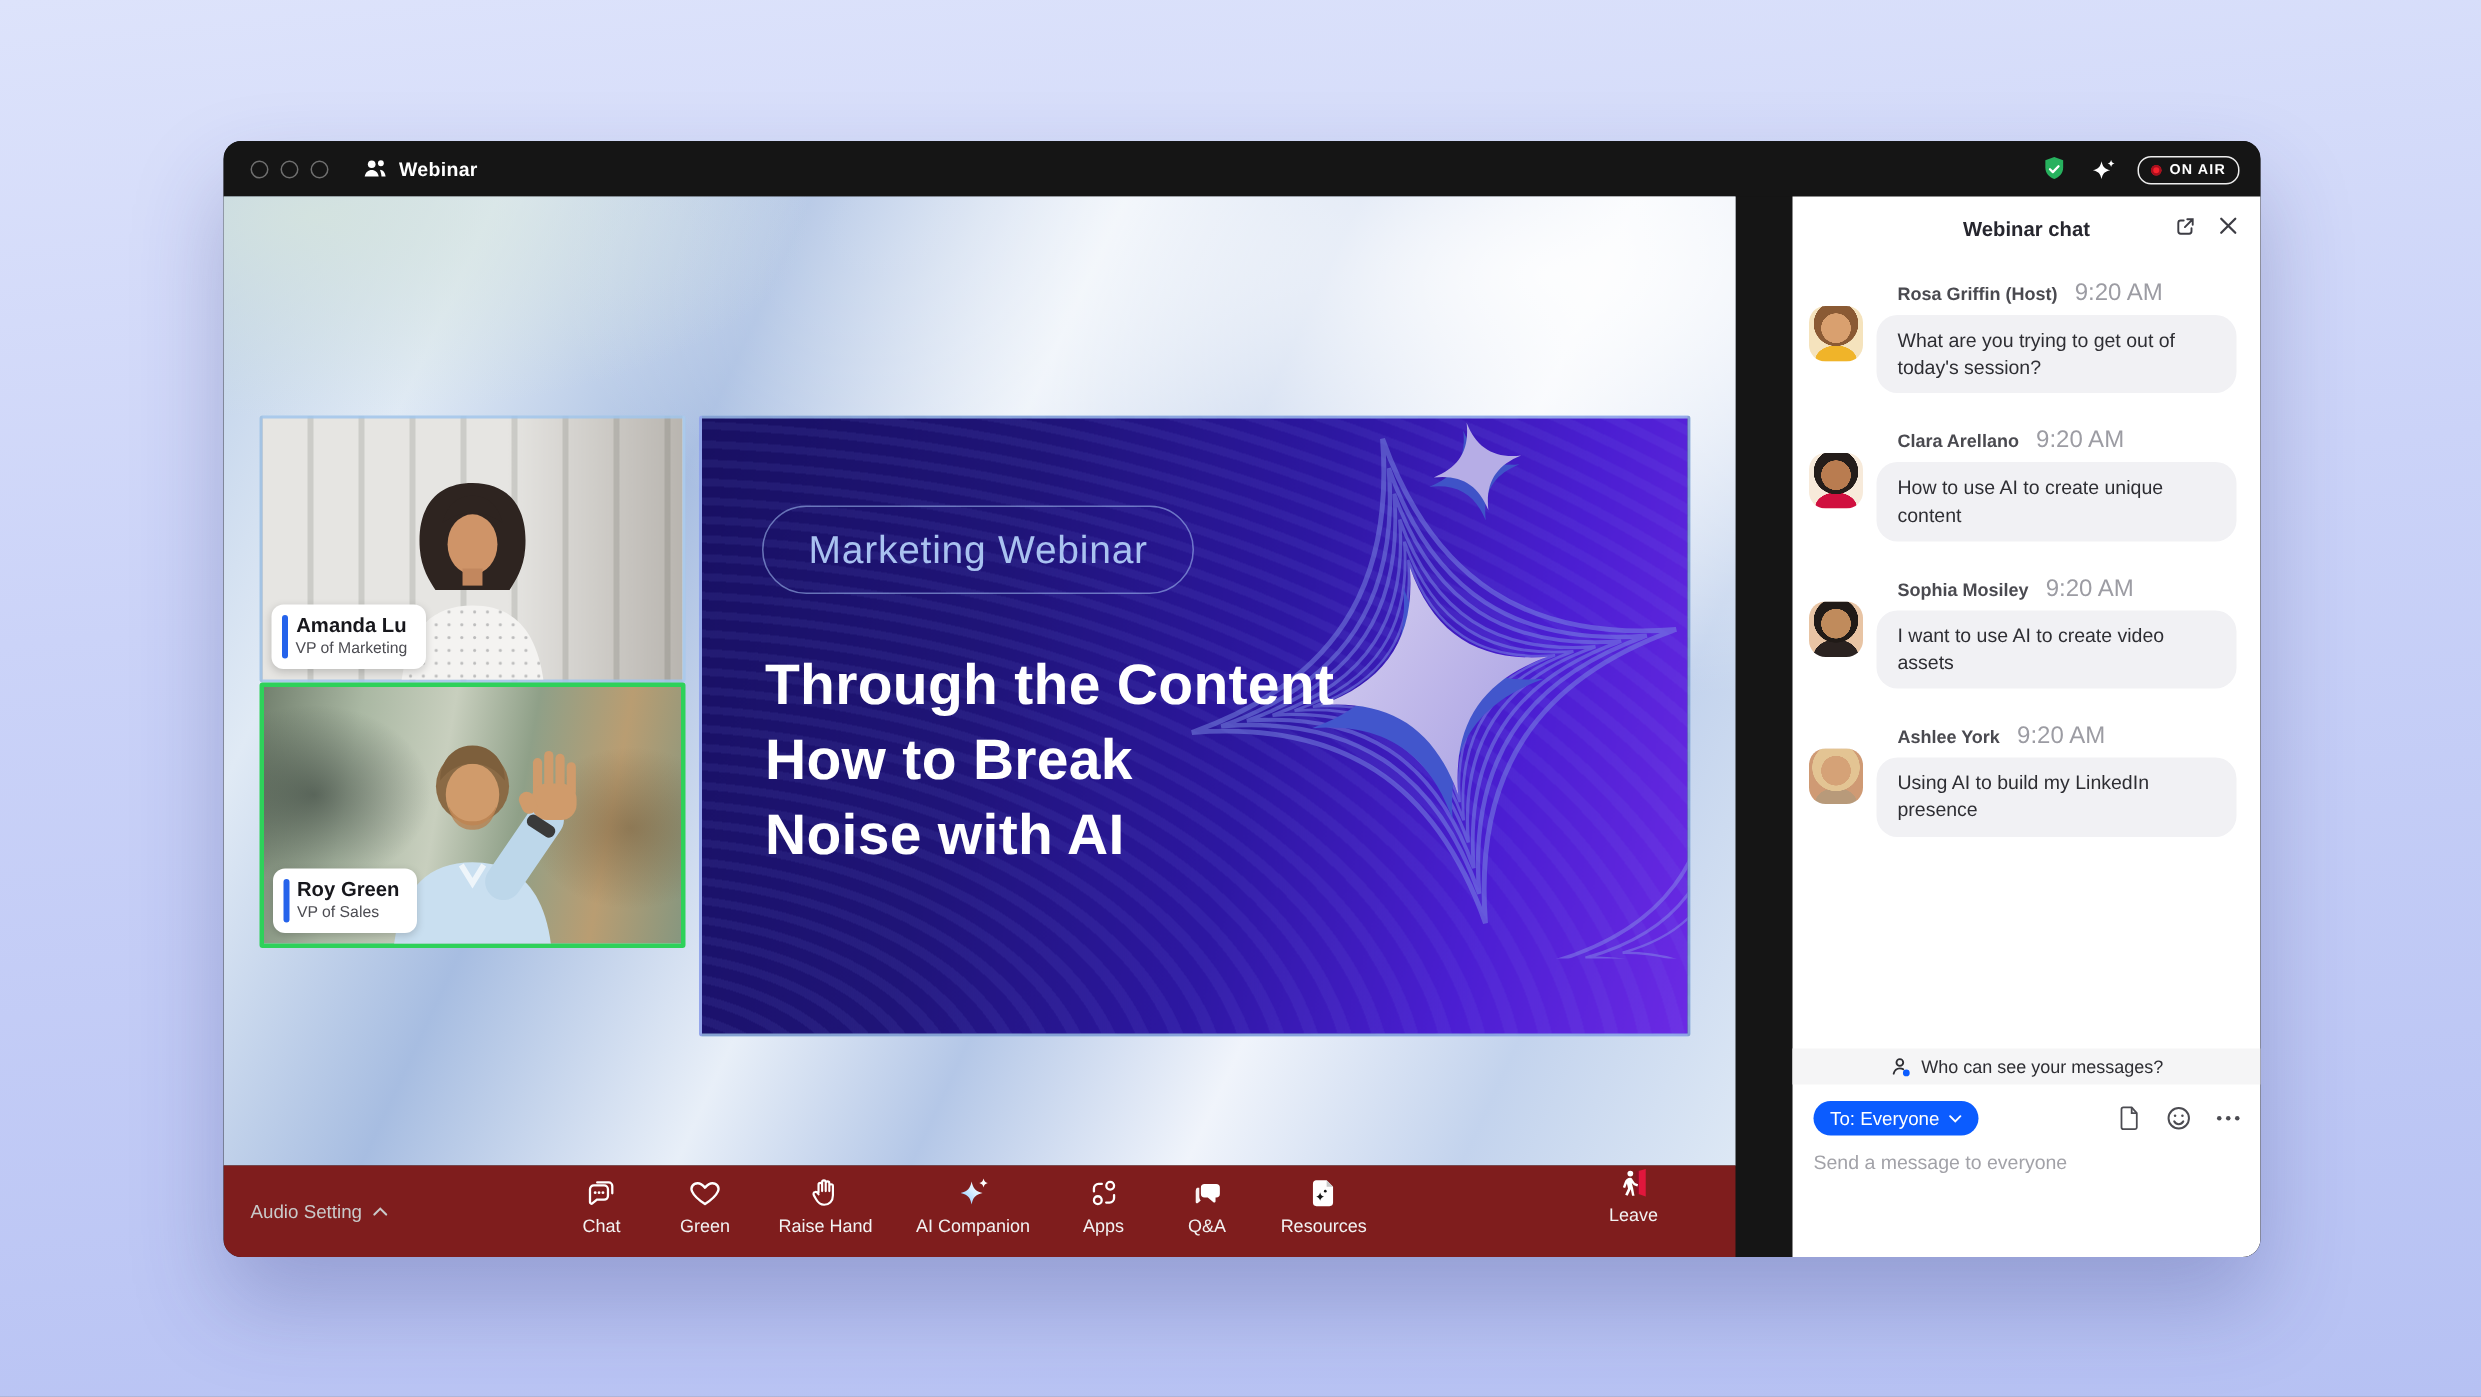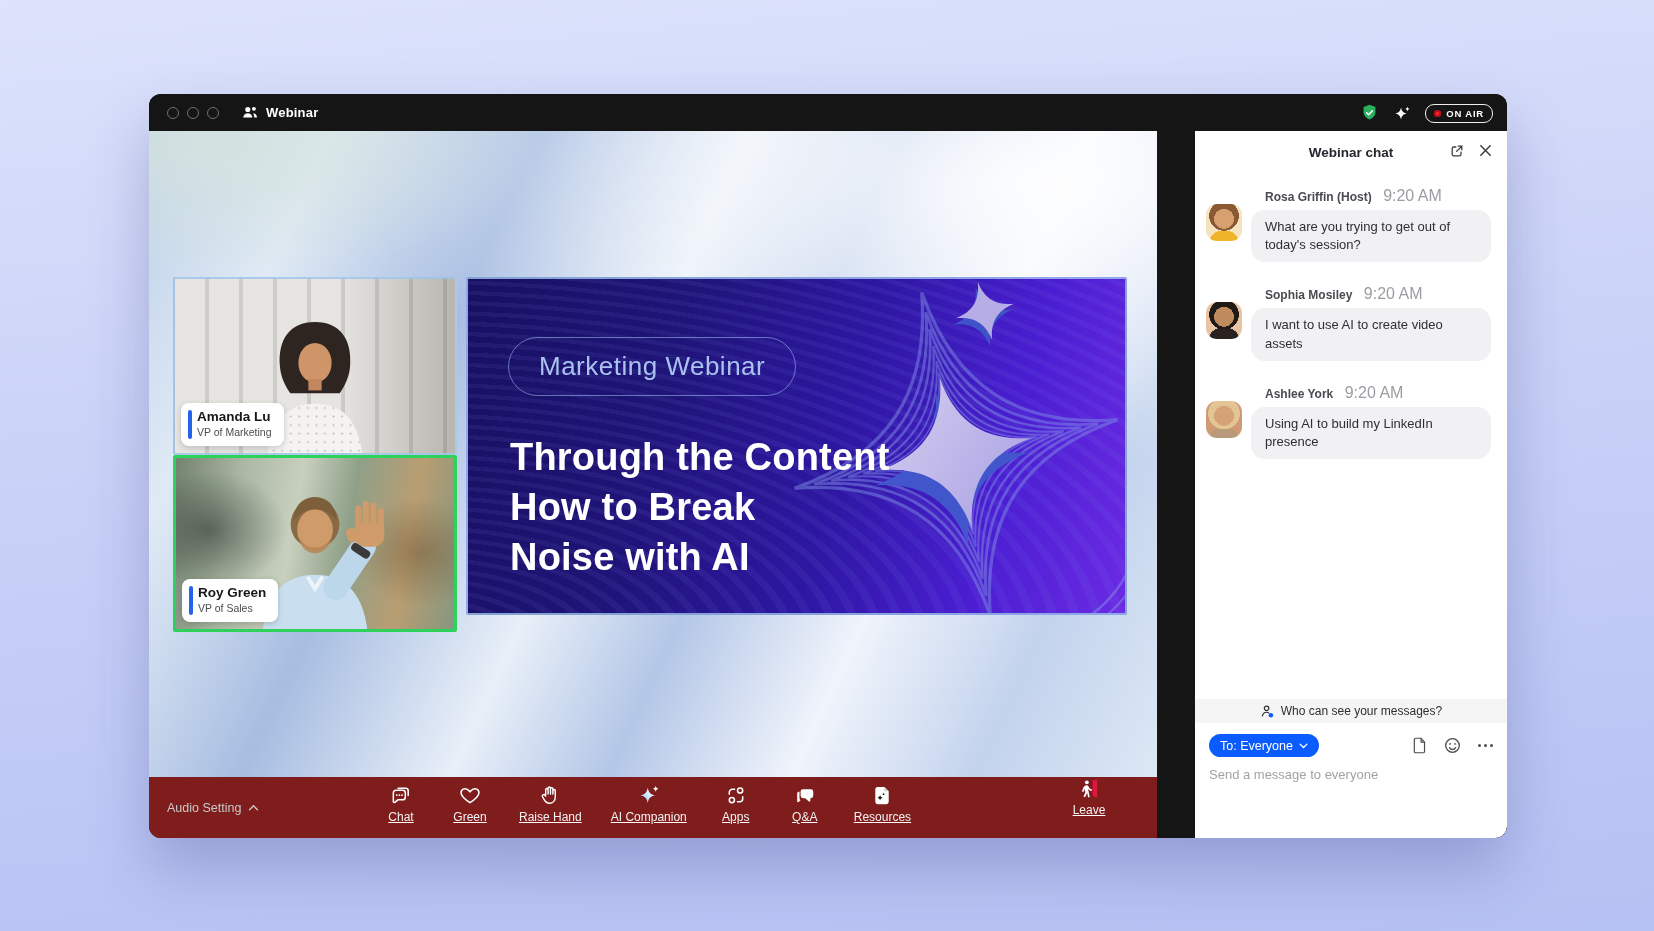--- a/index.html
+++ b/index.html
@@ -29,55 +29,55 @@
     background:
       radial-gradient(55% 35% at 6% 2%, rgba(213,228,221,.85), rgba(213,228,221,0) 60%),
       radial-gradient(120% 80% at 88% 8%, rgba(255,255,255,.9), rgba(255,255,255,0) 55%),
       linear-gradient(115deg,#bccfe9 0%,#e0eaf5 14%,#a7bde1 30%,#e8eff8 46%,#b4c7e7 58%,#f0f4fb 72%,#c3d3ed 86%,#dde8f5 100%); }
 
   
   .tile { position:absolute; border-radius:2px; overflow:hidden; }
   .tile.amanda { left:24px; top:146px; width:284px; height:178px; border:2px solid rgba(160,197,236,.85);
     background:
       linear-gradient(90deg, rgba(60,55,50,0) 58%, rgba(80,70,58,.30)),
-      repeating-linear-gradient(90deg,#e6e5e2 0 30px,#ccccc8 30px 34px); }
+      repeating-linear-gradient(90deg,#e6e5e2 0 30px,#ccccc8 30px 34px); text-align: center; }
   .tile.roy { left:24px; top:324px; width:284px; height:177px; border:3px solid var(--active-speaker-green,#2ed15a);
     background:
       radial-gradient(40% 50% at 12% 42%, rgba(38,48,44,.55), rgba(38,48,44,0) 70%),
       radial-gradient(35% 45% at 88% 55%, rgba(104,78,46,.45), rgba(104,78,46,0) 70%),
       linear-gradient(100deg,#73816f 0%,#aab8a3 22%,#c8cfbe 42%,#8fa088 60%,#b99d72 80%,#87977f 100%); }
   .tile svg.person { position:absolute; left:50%; bottom:-2px; transform:translateX(-50%); }
 
   .name-tag { position:absolute; left:6px; bottom:7px; background:#fff; border-radius:8px;
     padding:6px 12px 6px 16px; box-shadow:0 2px 6px rgba(0,0,0,.18); }
   .name-tag::before { content:""; position:absolute; left:7px; top:7px; bottom:7px; width:3.5px;
     border-radius:2px; background:var(--name-tag-blue,#2563eb); }
   .name-tag .nm { font-size:13.5px; font-weight:bold; color:#17171c; line-height:1.25; }
   .name-tag .rl { font-size:10.5px; color:#4c4c52; line-height:1.3; }
 
   
-  .slide { position:absolute; left:317px; top:146px; width:661px; height:338px;
+  .slide { position:absolute; left:317px; top:146px; width:661px; height:414px;
     border:2px solid rgba(160,197,236,.8); border-radius:2px; overflow:hidden;
     background:
       repeating-radial-gradient(120% 110% at -8% 112%, rgba(125,135,235,.09) 0 9px, rgba(125,135,235,0) 9px 22px),
       linear-gradient(105deg,#181062 0%,#1f1478 30%,#2d17a2 56%,#4b1ed2 79%,#6b2ae4 100%); }
   .slide-badge { position:relative; width:fit-content; margin:58px 0 0 40px; padding:13px 30px;
     border:1.5px solid rgba(165,195,245,.55); border-radius:999px;
     color:#a9c2f0; font-size:26px; letter-spacing:.5px; }
   .slide-title { position:relative; margin:36px 0 0 42px; color:#fff; font-size:38px; font-weight:bold;
     line-height:1.32; letter-spacing:.2px; }
   .slide svg.deco { position:absolute; right:-36px; top:-10px; }
 
   
   .toolbar { height:61px; background:#7f1d1d; position:relative; flex-shrink:0; }
   .audio-setting { position:absolute; left:18px; top:0; bottom:0; display:flex; align-items:center; gap:7px;
     color:#c9c9c9; font-size:12.5px; cursor:pointer; }
   .tools { position:absolute; left:232px; top:7px; display:flex; gap:29px; }
   .tool { display:flex; flex-direction:column; align-items:center; gap:3px; min-width:40px;
-    color:#fff; cursor:pointer;text-decoration:underline; }
+    color:#fff; cursor:pointer; }
   .tool .lbl { font-size:12px; color:#f2f2f2; white-space:nowrap; }
   .tool.leave { position:absolute; left:920px; top:0; }
 
   
   .chat { position:absolute; top:37px; right:0; width:312px; bottom:0; background:#fff;
     border-bottom-right-radius:12px; display:flex; flex-direction:column; }
   .chat-head { height:42px; position:relative; flex-shrink:0; }
   .chat-head .cttl { position:absolute; left:0; right:0; top:14px; text-align:center;
     font-size:13.5px; font-weight:bold; color:#26262e; }
   .chat-head .hicons { position:absolute; right:14px; top:12px; display:flex; gap:13px; color:#3d3d44; }
@@ -360,20 +360,30 @@
         <div class="avatar av0"></div>
         <div class="mbody">
           <div class="mmeta">
             <span class="mname">Rosa Griffin (Host)</span>
             <span class="mtime">9:20 AM</span>
           </div>
           <div class="bubble">What are you trying to get out of today's session?</div>
         </div>
       </div>
       <div class="mgroup">
+        <div class="avatar av1"></div>
+        <div class="mbody">
+          <div class="mmeta">
+            <span class="mname">Clara Arellano</span>
+            <span class="mtime">9:20 AM</span>
+          </div>
+          <div class="bubble">How to use AI to create unique content</div>
+        </div>
+      </div>
+      <div class="mgroup">
         <div class="avatar av2"></div>
         <div class="mbody">
           <div class="mmeta">
             <span class="mname">Sophia Mosiley</span>
             <span class="mtime">9:20 AM</span>
           </div>
           <div class="bubble">I want to use AI to create video assets</div>
         </div>
       </div>
       <div class="mgroup">

